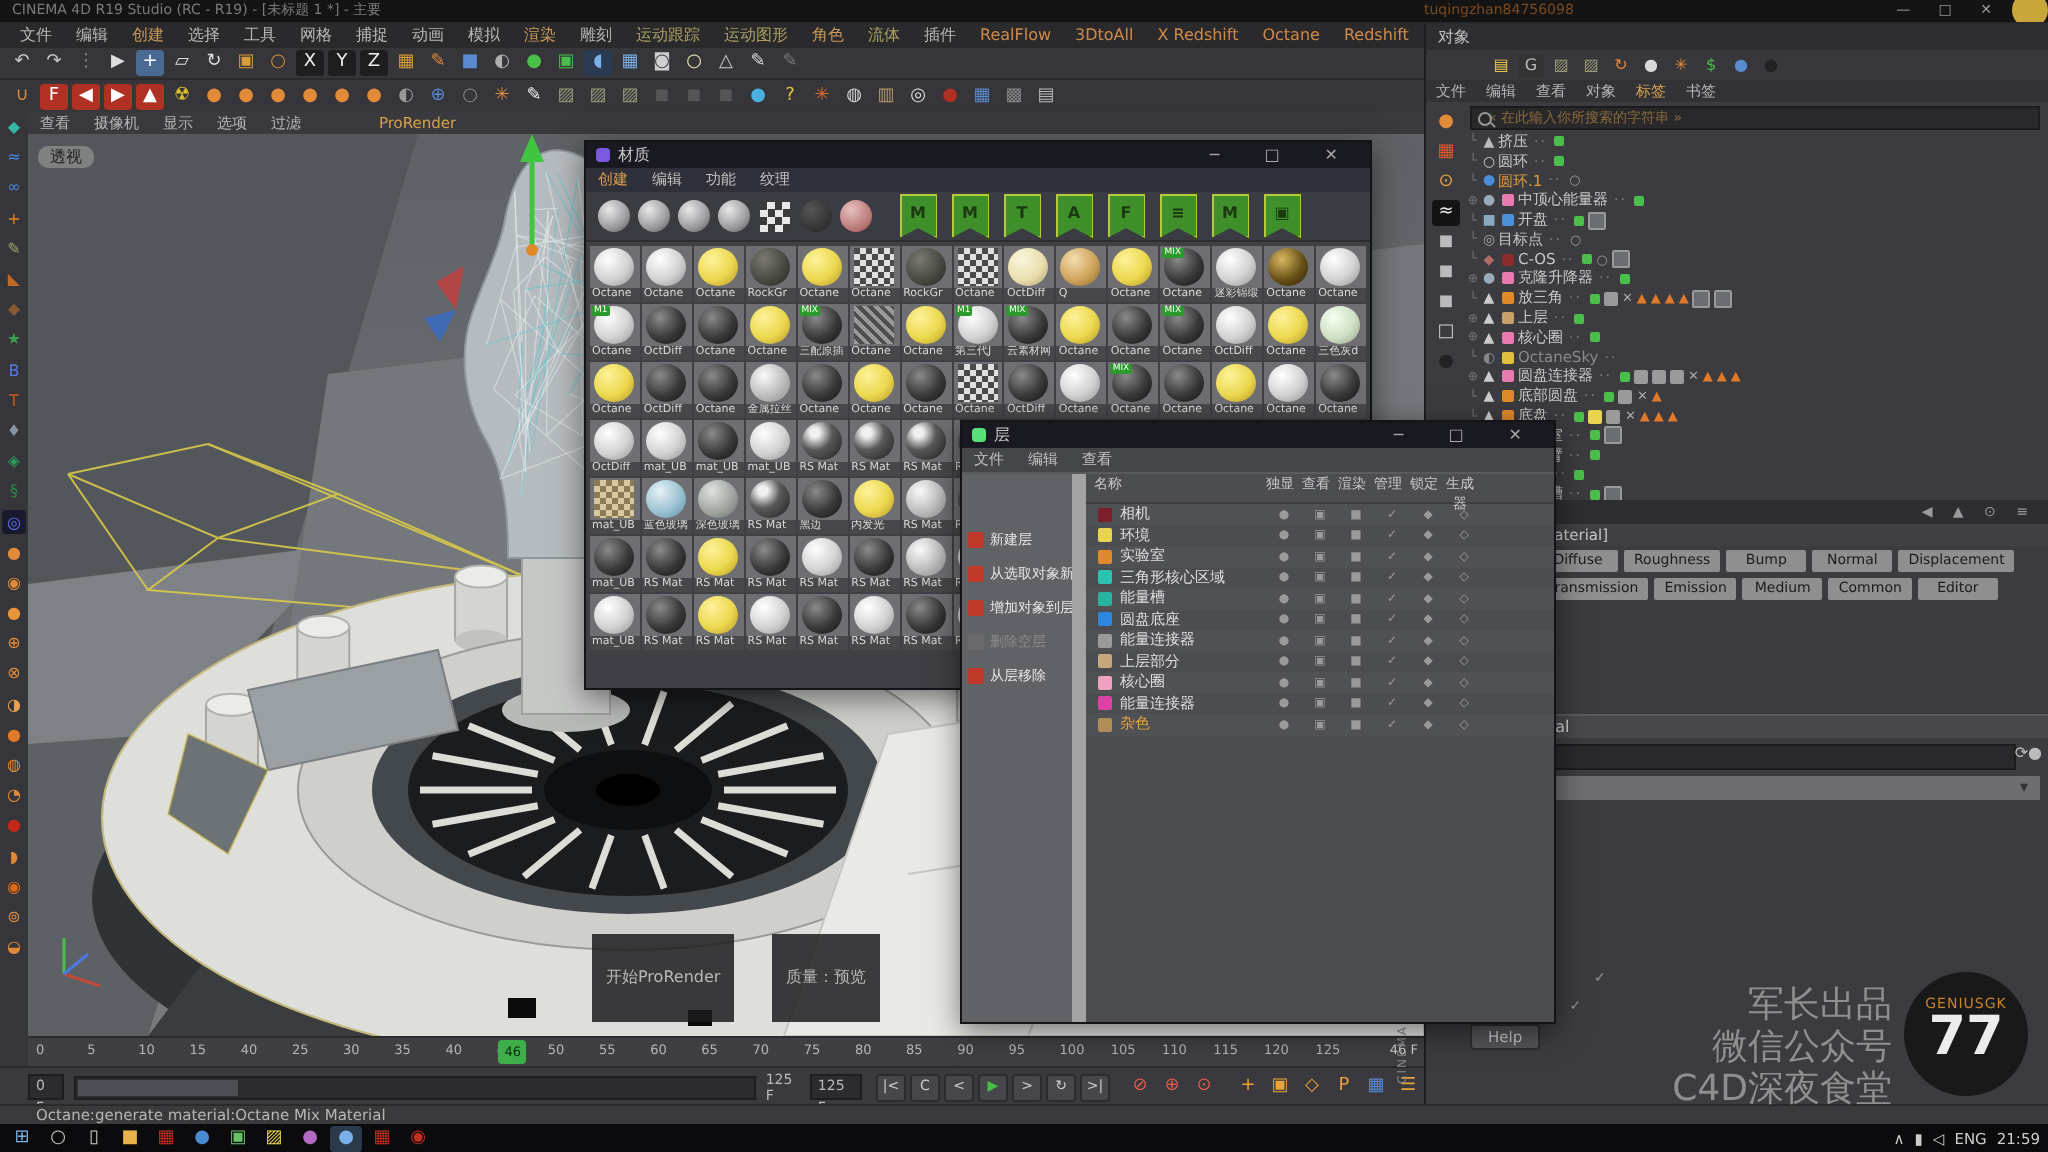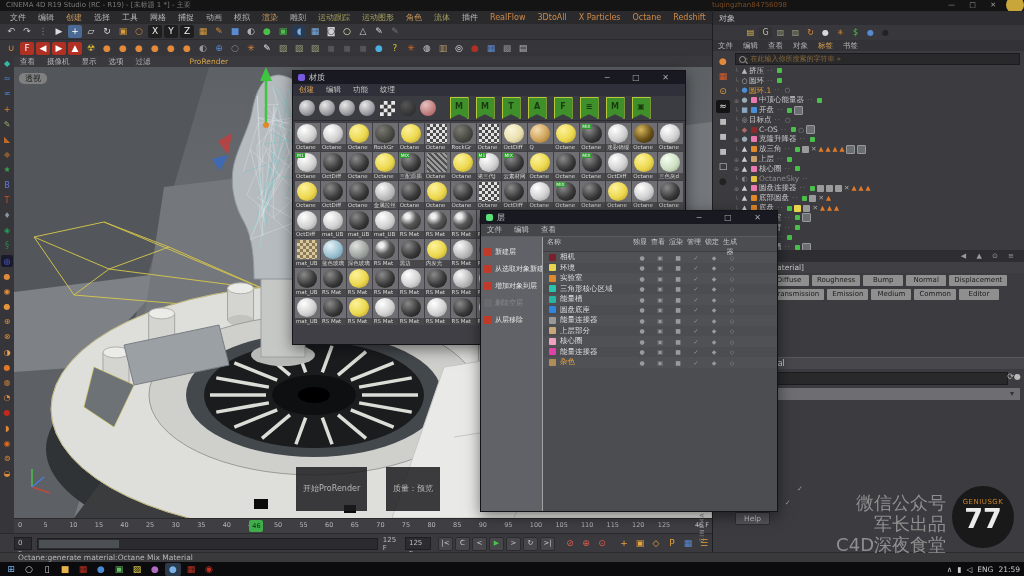--- a/index.html
+++ b/index.html
@@ -152,21 +152,21 @@
   .b-sl{background:radial-gradient(circle at 35% 30%,#fafafa,#c8c8c8 45%,#8a8a8a);}
   .b-tn{background:repeating-conic-gradient(#d8c8a0 0 25%,#8a7a58 0 50%) 0 0/6px 6px;border-radius:0!important;}
   .b-bg{background:radial-gradient(circle at 35% 30%,#e6f2f6,#9cc2d2 55%,#5a8aa0);}
   .b-gg{background:radial-gradient(circle at 35% 30%,#dfe3df,#a2a6a2 55%,#6a6e6a);}
   .b-gl{background:radial-gradient(circle at 32% 28%,#f0f0f0 0 12%,#5a5a5a 45%,#1e1e1e);}
   .b-wg{background:radial-gradient(circle at 35% 30%,#f4fff0,#cfe0c4 55%,#8fa086);}
   
   #layerwin{left:480px;top:210px;width:298px;height:302px;background:#5a5b5f;z-index:30;
             border:1px solid #141418;box-shadow:0 4px 14px rgba(0,0,0,.5);box-sizing:border-box;}
   #lw-side{position:absolute;left:0;top:26px;width:62px;bottom:0;background:#616267;
-           border-right:1px solid #a3a3a3;padding-top:6px;box-sizing:border-box;}
+           border-right:7px solid #a3a3a3;padding-top:24px;box-sizing:border-box;}
   .lsbtn{display:flex;align-items:center;height:17px;padding-left:3px;color:#e6e6e6;font-size:7px;
          white-space:nowrap;overflow:hidden;}
   .lsbtn .bic{width:8px;height:8px;background:#c03a2a;border-radius:1px;margin-right:3px;flex:0 0 auto;}
   #lw-table{position:absolute;left:62px;top:26px;right:0;bottom:0;background:#4c4d51;}
   #lw-head{display:flex;color:#c8c8c8;font-size:7px;height:14px;
            border-bottom:1px solid #3e3e42;}
   .lw-ncol{width:84px;padding-left:4px;}
   .lw-c{width:18px;text-align:center;flex:0 0 auto;}
   .lrow{display:flex;align-items:center;height:10.5px;font-size:7.5px;color:#dedede;}
   .lrow:nth-child(odd){background:#505155;}
@@ -205,21 +205,21 @@
     <span style="color: rgb(184, 184, 184);">模拟</span>
     <span style="color: rgb(201, 153, 90);">渲染</span>
     <span style="color: rgb(184, 184, 184);">雕刻</span>
     <span style="color: rgb(168, 160, 96);">运动跟踪</span>
     <span style="color: rgb(168, 160, 96);">运动图形</span>
     <span style="color: rgb(201, 153, 90);">角色</span>
     <span style="color: rgb(168, 160, 96);">流体</span>
     <span style="color: rgb(184, 184, 184);">插件</span>
     <span style="color: rgb(207, 138, 74);">RealFlow</span>
     <span style="color: rgb(207, 138, 74);">3DtoAll</span>
-    <span style="color: rgb(207, 138, 74);">X Particles</span>
+    <span style="color: rgb(207, 138, 74);">X Redshift</span>
     <span style="color: rgb(207, 138, 74);">Octane</span>
     <span style="color: rgb(207, 138, 74);">Redshift</span>
     <span style="color: rgb(184, 184, 184);">脚本</span>
     <span style="color: rgb(184, 184, 184);">窗口</span>
     <span style="color: rgb(184, 184, 184);">帮助</span>
   </div>
 <div id="ifacebox">
   <span class="lbl">界面</span>
   <span class="dd">启动 (默认)</span>
 </div>
@@ -1451,22 +1451,22 @@
           <span class="cell">■</span>
           <span class="cell">✓</span>
           <span class="cell">◆</span>
           <span class="cell">◇</span>
         </div>
       </div>
   </div>
 </div>
 
 <div id="wmtext" class="abs">
+  <div>军长出品</div>
   <div>微信公众号</div>
-  <div>军长出品</div>
   <div>C4D深夜食堂</div>
 </div>
 <div id="wmbadge" class="abs">
   <div class="g">GENIUSGK</div>
   <div class="n">77</div>
 </div>
 
 <div id="taskbar" class="abs">
   <div id="tray">
     <span>∧</span>

